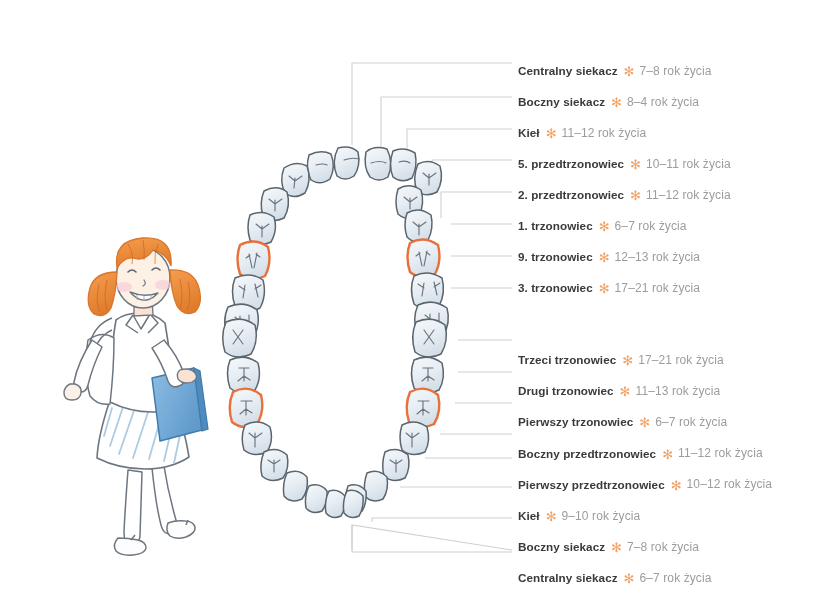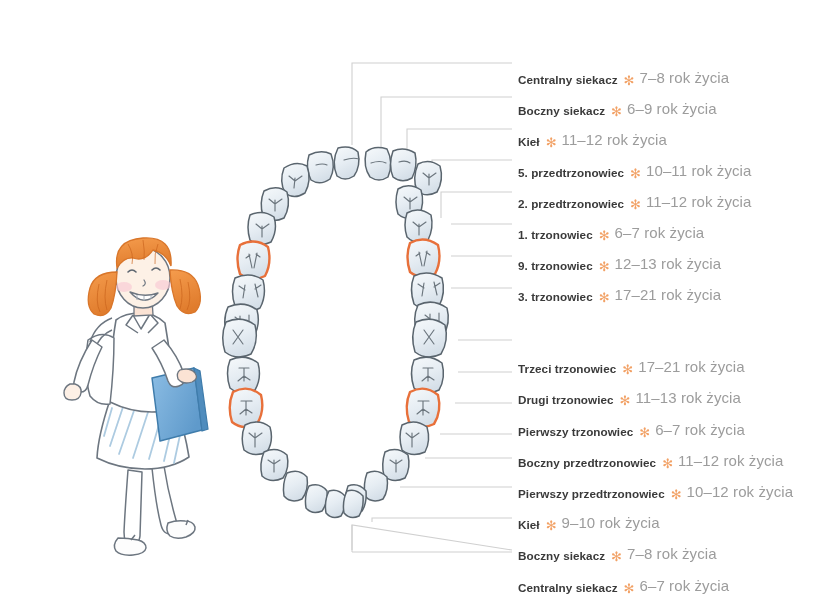--- a/index.html
+++ b/index.html
@@ -46,41 +46,41 @@
   .label-group {
     position: absolute;
     left: 518px;
   }
   #labels-upper { top: 55px; }
   #labels-lower { top: 344px; }
 
   .label-row {
     height: 31px;
     display: flex;
-    align-items: flex-end;
+    align-items: center;
     white-space: nowrap;
   }
   #labels-lower .label-row { height: 31.2px; }
 
   .lbl-name {
     font-size: 11.7px;
     font-weight: bold;
     color: #3a3a3a;
     letter-spacing: .05px;
   }
   .lbl-star {
     display: inline-block;
     margin: 0 5px 0 6px;
     font-size: 13px;
     line-height: 1;
     color: #f2a165;
     transform: translateY(0.5px);
   }
   .lbl-age {
-    font-size: 15px;
+    font-size: 12px;
     color: #9c9c9c;
     letter-spacing: .1px;
   }
 </style>
 </head>
 <body>
 
 <div id="page">
 
   <div id="title">
@@ -295,21 +295,21 @@
 
   <div class="label-group" id="labels-upper">
     <div class="label-row">
       <span class="lbl-name">Centralny siekacz</span>
       <span class="lbl-star">✻</span>
       <span class="lbl-age">7–8 rok życia</span>
     </div>
     <div class="label-row">
       <span class="lbl-name">Boczny siekacz</span>
       <span class="lbl-star">✻</span>
-      <span class="lbl-age">6–9 rok życia</span>
+      <span class="lbl-age">8–4 rok życia</span>
     </div>
     <div class="label-row">
       <span class="lbl-name">Kieł</span>
       <span class="lbl-star">✻</span>
       <span class="lbl-age">11–12 rok życia</span>
     </div>
     <div class="label-row">
       <span class="lbl-name">5. przedtrzonowiec</span>
       <span class="lbl-star">✻</span>
       <span class="lbl-age">10–11 rok życia</span>

